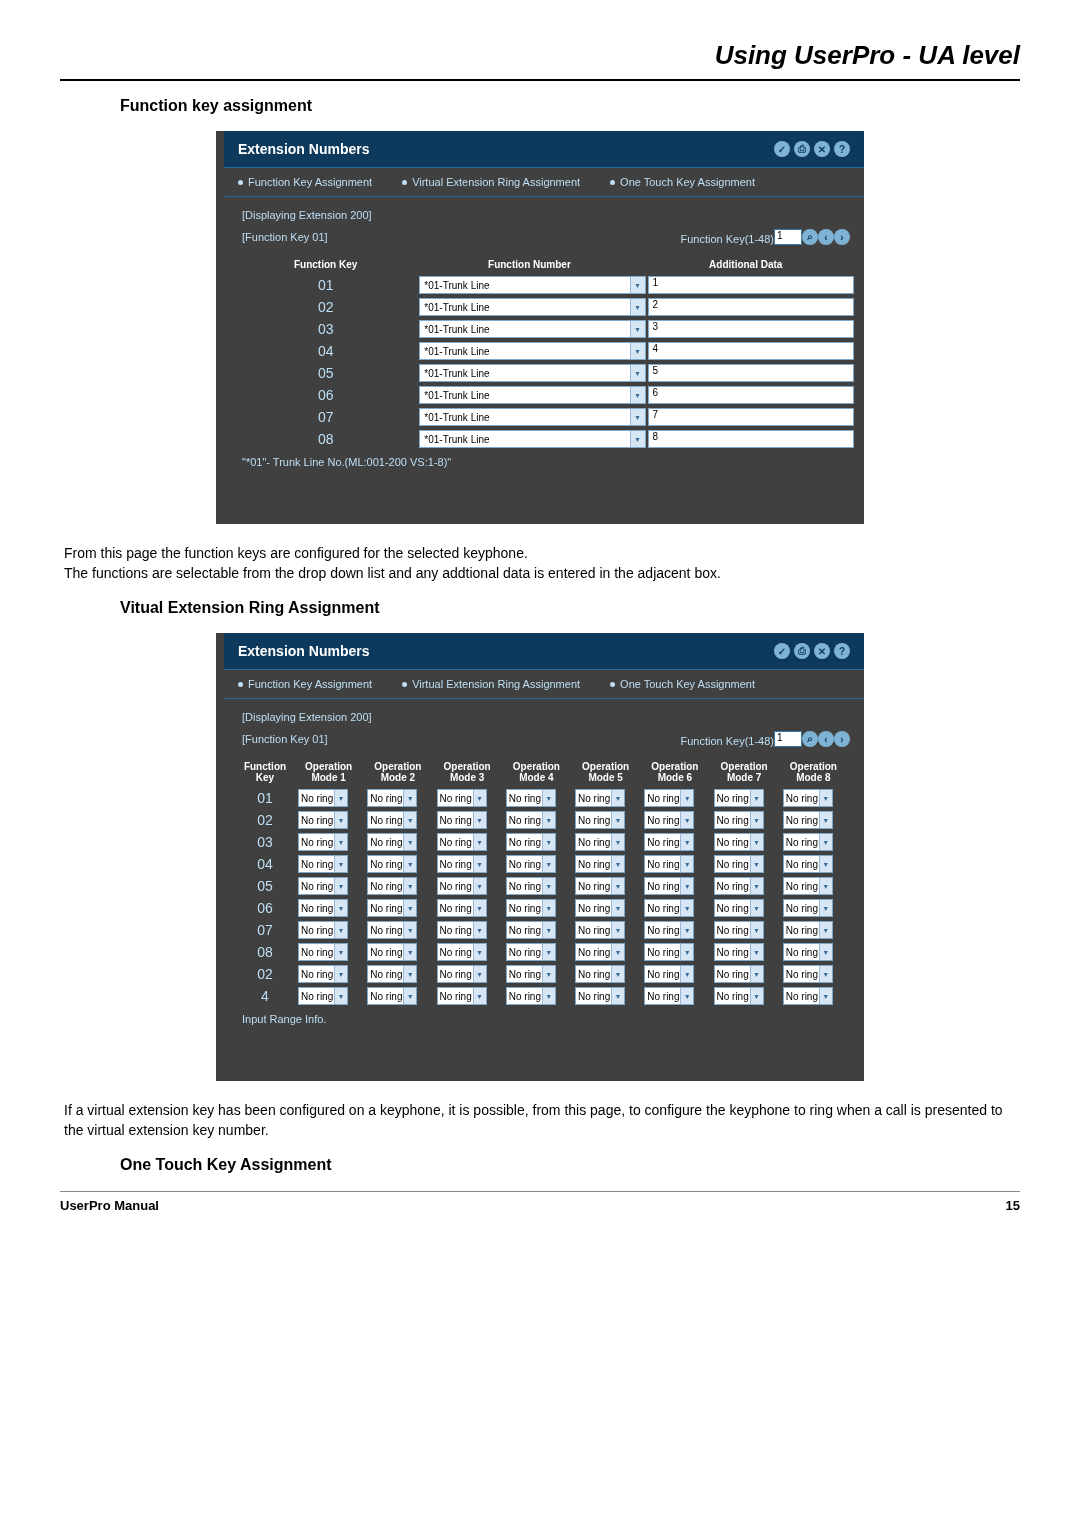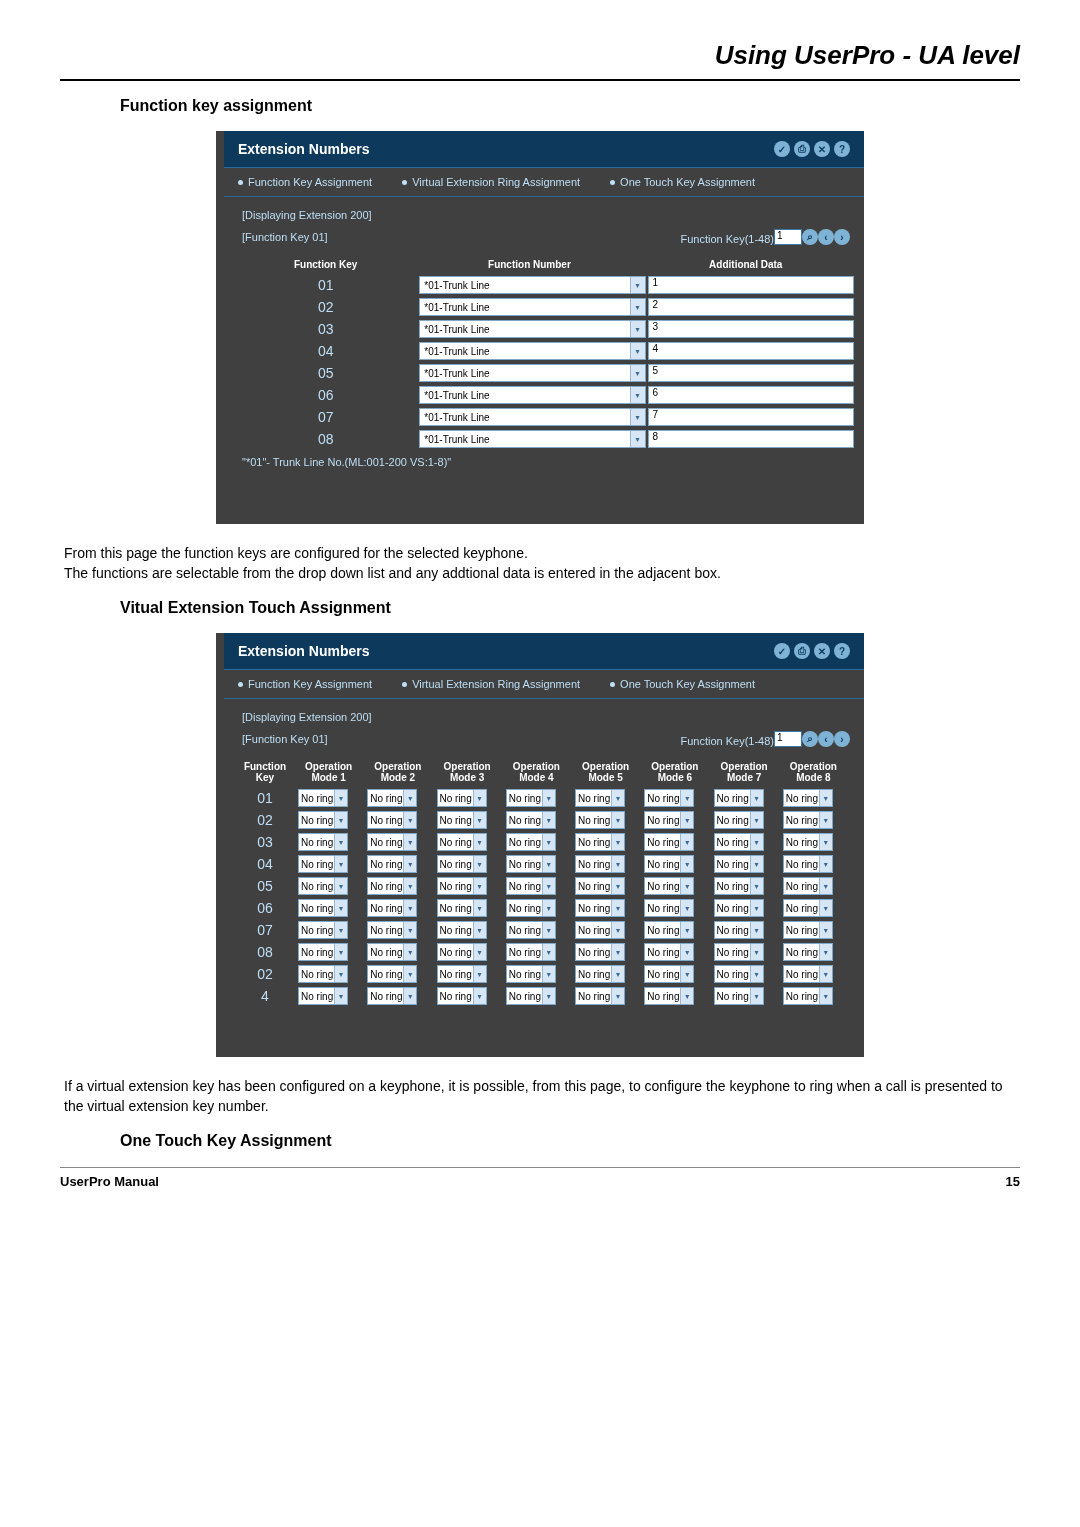--- a/index.html
+++ b/index.html
@@ -153,21 +153,21 @@
             <div class="inp">8</div>
           </td>
         </tr>
       </tbody>
   </table>
   <div class="foot-note">"*01"- Trunk Line No.(ML:001-200 VS:1-8)"</div>
 </div>
 
 <div class="body-text" id="body1">From this page the function keys are configured for the selected keyphone.<br>The functions are selectable from the drop down list and any addtional data is entered in the adjacent box.</div>
 
-<div class="section-heading">Vitual Extension Touch Assignment</div>
+<div class="section-heading">Vitual Extension Ring Assignment</div>
 
 <div class="panel">
   <div class="panel-head">
     <span class="panel-head-title">Extension Numbers</span>
     <div class="icon-strip">
       <span class="circ">✓</span>
       <span class="circ">⎙</span>
       <span class="circ">✕</span>
       <span class="circ">?</span>
     </div>
@@ -477,20 +477,21 @@
           </td>
           <td>
             <div class="ring-sel">No ring<span class="arrow">▾</span></div>
           </td>
           <td>
             <div class="ring-sel">No ring<span class="arrow">▾</span></div>
           </td>
         </tr>
       </tbody>
   </table>
+  <div class="foot-note">Input Range Info.</div>
 </div>
 
 <div class="body-text">If a virtual extension key has been configured on a keyphone, it is possible, from this page, to configure the keyphone to ring when a call is presented to the virtual extension key number.</div>
 
 <div class="section-heading">One Touch Key Assignment</div>
 
 <div class="footer">
   <span style="font-weight:bold">UserPro Manual</span>
   <span style="font-weight:bold">15</span>
 </div>

